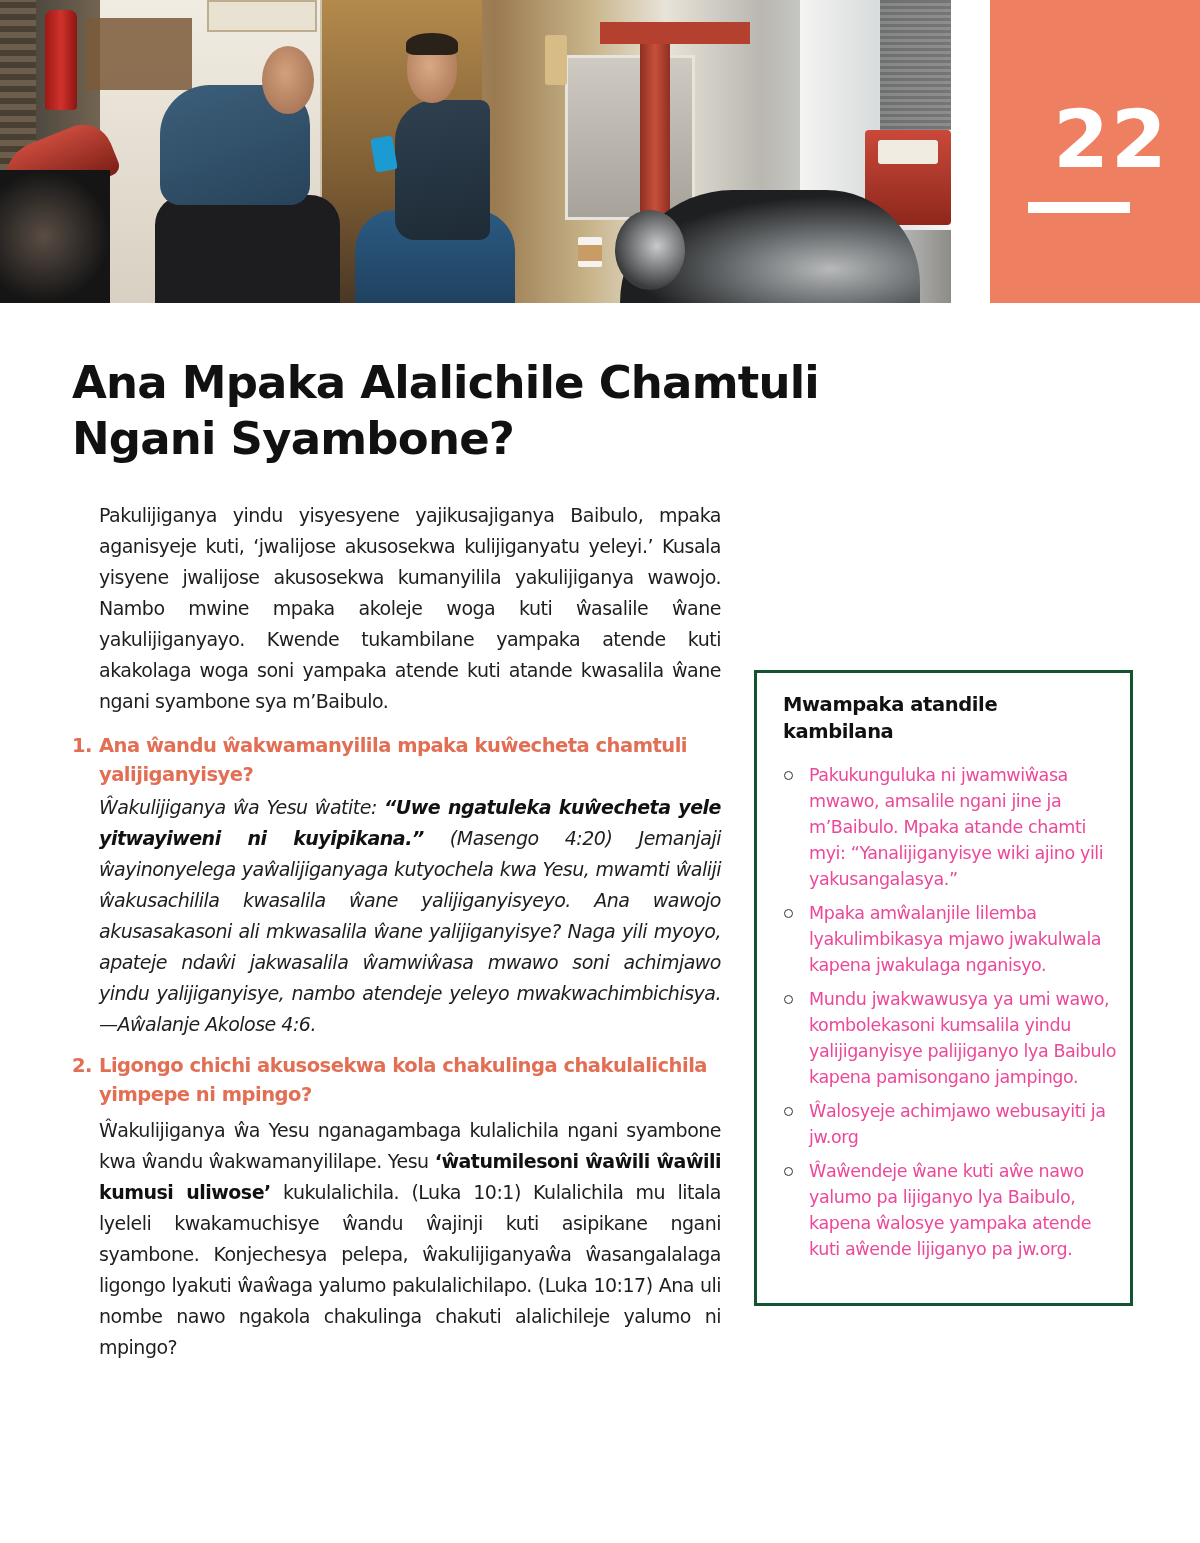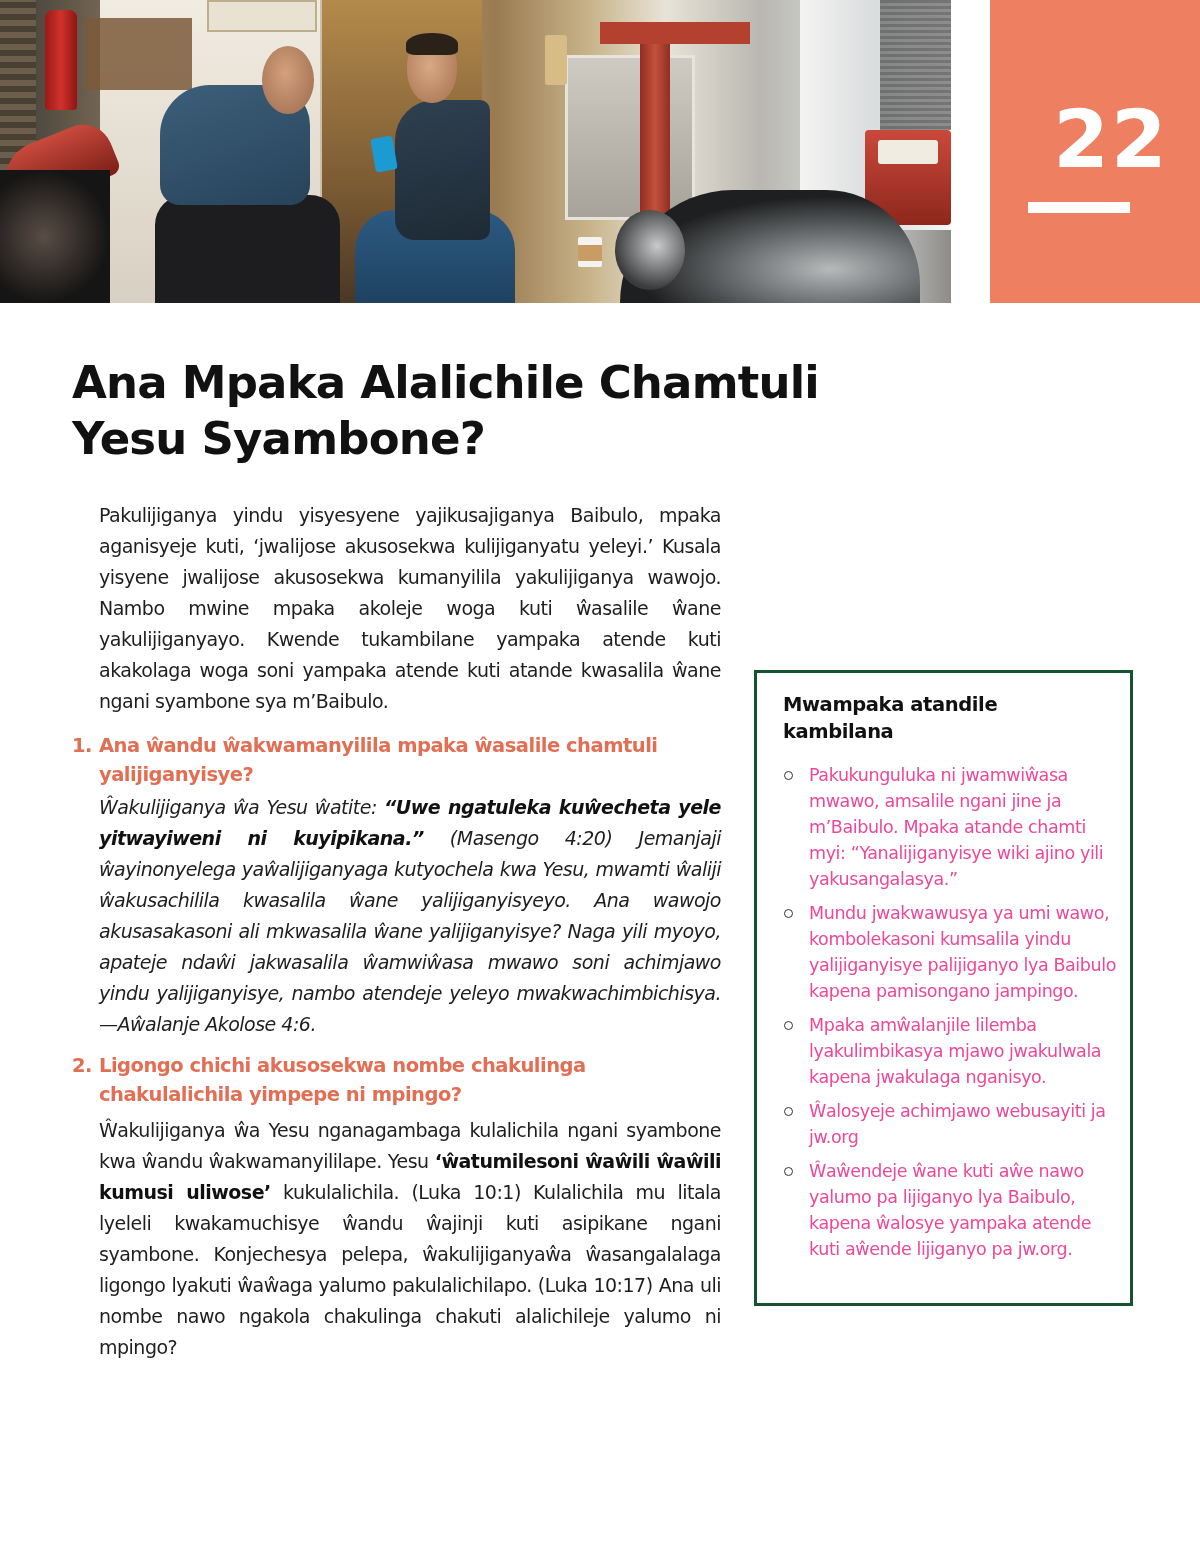--- a/index.html
+++ b/index.html
@@ -128,33 +128,33 @@
   <div class="layer ph-foreground-left"></div>
 </div>
 
 <div class="badge" style="background: rgb(239, 127, 97); margin-left: 32px;">
   <div class="badge-number">22</div>
 </div>
 <div class="badge-rule"></div>
 
 <h1 class="title">
   <span>Ana Mpaka Alalichile Chamtuli</span><br>
-  <span>Yesu Syambone?</span>
+  <span>Ngani Syambone?</span>
 </h1>
 
 <p class="intro">Pakulijiganya yindu yisyesyene yajikusajiganya Baibulo, mpaka aganisyeje kuti, ‘jwalijose akusosekwa kulijiganyatu yeleyi.’ Kusala yisyene jwalijose akusosekwa kumanyilila yakulijiganya wawojo. Nambo mwine mpaka akoleje woga kuti ŵasalile ŵane yakulijiganyayo. Kwende tukambilane yampaka atende kuti akakolaga woga soni yampaka atende kuti atande kwasalila ŵane ngani syambone sya m’Baibulo.</p>
 
-<h2 class="q q1"><span class="num">1.</span><span>Ana ŵandu ŵakwamanyilila mpaka ŵasalile chamtuli yalijiganyisye?</span></h2>
+<h2 class="q q1"><span class="num">1.</span><span>Ana ŵandu ŵakwamanyilila mpaka kuŵecheta chamtuli yalijiganyisye?</span></h2>
 <p class="answer a1"><span>Ŵakulijiganya ŵa Yesu ŵatite: </span><b>“Uwe ngatuleka kuŵecheta yele yitwayiweni ni kuyipikana.”</b><span> (Masengo 4:20) Jemanjaji ŵayinonyelega yaŵalijiganyaga kutyochela kwa Yesu, mwamti ŵaliji ŵakusachilila kwasalila ŵane yalijiganyisyeyo. Ana wawojo akusasakasoni ali mkwasalila ŵane yalijiganyisye? Naga yili myoyo, apateje ndaŵi jakwasalila ŵamwiŵasa mwawo soni achimjawo yindu yalijiganyisye, nambo atendeje yeleyo mwakwachimbichisya.—Aŵalanje Akolose 4:6.</span></p>
 
-<h2 class="q q2"><span class="num">2.</span><span>Ligongo chichi akusosekwa nombe chakulinga chakulalichila yimpepe ni mpingo?</span></h2>
+<h2 class="q q2"><span class="num">2.</span><span>Ligongo chichi akusosekwa kola chakulinga chakulalichila yimpepe ni mpingo?</span></h2>
 <p class="answer a2"><span>Ŵakulijiganya ŵa Yesu nganagambaga kulalichila ngani syambone kwa ŵandu ŵakwamanyililape. Yesu </span><b>‘ŵatumilesoni ŵaŵili ŵaŵili kumusi uliwose’</b><span> kukulalichila. (Luka 10:1) Kulalichila mu litala lyeleli kwakamuchisye ŵandu ŵajinji kuti asipikane ngani syambone. Konjechesya pelepa, ŵakulijiganyaŵa ŵasangalalaga ligongo lyakuti ŵaŵaga yalumo pakulalichilapo. (Luka 10:17) Ana uli nombe nawo ngakola chakulinga chakuti alalichileje yalumo ni mpingo?</span></p>
 
 <aside class="sidebox">
   <h3 class="sidebox-title">Mwampaka atandile kambilana</h3>
   <ul class="sidebox-list">
     <li class="sidebox-item"><span class="bullet"></span><span>Pakukunguluka ni jwamwiŵasa mwawo, amsalile ngani jine ja m’Baibulo. Mpaka atande chamti myi: “Yanalijiganyisye wiki ajino yili yakusangalasya.”</span></li>
+    <li class="sidebox-item"><span class="bullet"></span><span>Mpaka amŵalanjile lilemba lyakulimbikasya mjawo jwakulwala kapena jwakulaga nganisyo.</span></li>
     <li class="sidebox-item"><span class="bullet"></span><span>Mundu jwakwawusya ya umi wawo, kombolekasoni kumsalila yindu yalijiganyisye palijiganyo lya Baibulo kapena pamisongano jampingo.</span></li>
-    <li class="sidebox-item"><span class="bullet"></span><span>Mpaka amŵalanjile lilemba lyakulimbikasya mjawo jwakulwala kapena jwakulaga nganisyo.</span></li>
     <li class="sidebox-item"><span class="bullet"></span><span>Ŵalosyeje achimjawo webusayiti ja jw.org</span></li>
     <li class="sidebox-item"><span class="bullet"></span><span>Ŵaŵendeje ŵane kuti aŵe nawo yalumo pa lijiganyo lya Baibulo, kapena ŵalosye yampaka atende kuti aŵende lijiganyo pa jw.org.</span></li>
   </ul>
 </aside>
 
 </body></html>

